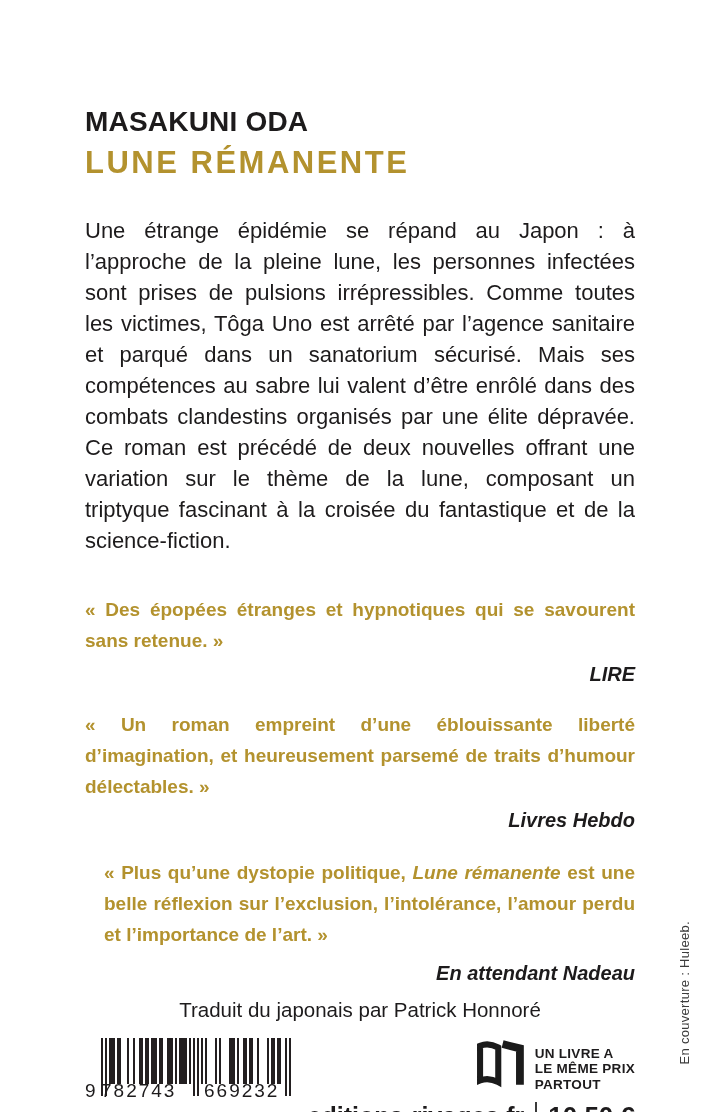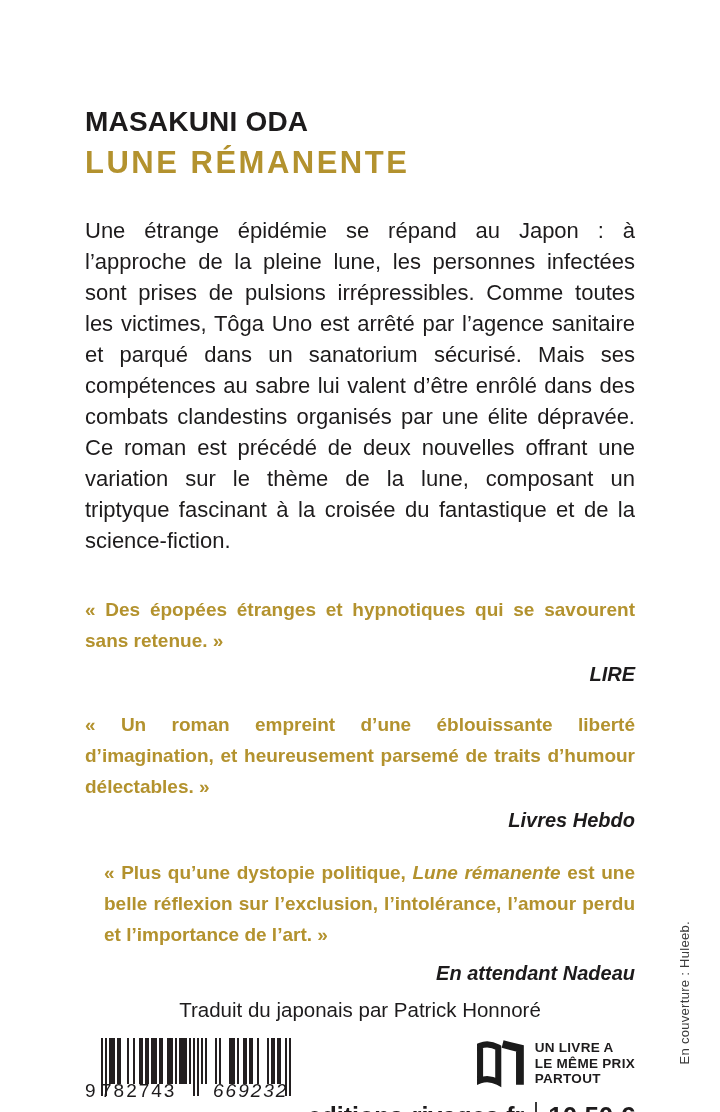--- a/index.html
+++ b/index.html
@@ -62,24 +62,24 @@
   
   .barcode { position: relative; width: 208px; height: 78px; }
   .bars { display: flex; align-items: flex-start; margin-left: 16px; height: 58px; }
   .module { height: 46px; width: 2px; }
   .module.on { background: #231f20; }
   .module.tall { height: 58px; }
   .bc-numbers { position: absolute; top: 42px; left: 0; width: 208px; height: 22px; font-size: 19px; }
   .bc-numbers span { position: absolute; top: 0; letter-spacing: 2px; }
   .bc-d1 { left: 0; }
   .bc-g1 { left: 16px; }
-  .bc-g2 { left: 128px; font-style: italic; }
+  .bc-g2 { left: 119px; }
   
   .pub { display: flex; flex-direction: column; align-items: flex-end; margin-top: 2px; }
-  .logo-row { display: flex; align-items: flex-start; gap: 9px; }
+  .logo-row { display: flex; align-items: flex-end; gap: 9px; }
   .logo-text {
     font-size: 13.5px; font-weight: 700;
     line-height: 15.5px; letter-spacing: 0.3px;
     text-transform: uppercase;
   }
   .site-row { display: flex; align-items: center; gap: 11px; margin-top: 9px; }
   .site { font-size: 25px; font-weight: 700; }
   .sep { width: 2px; height: 30px; background: #3a3a3a; }
   .price { font-size: 26px; font-weight: 700; }
   

